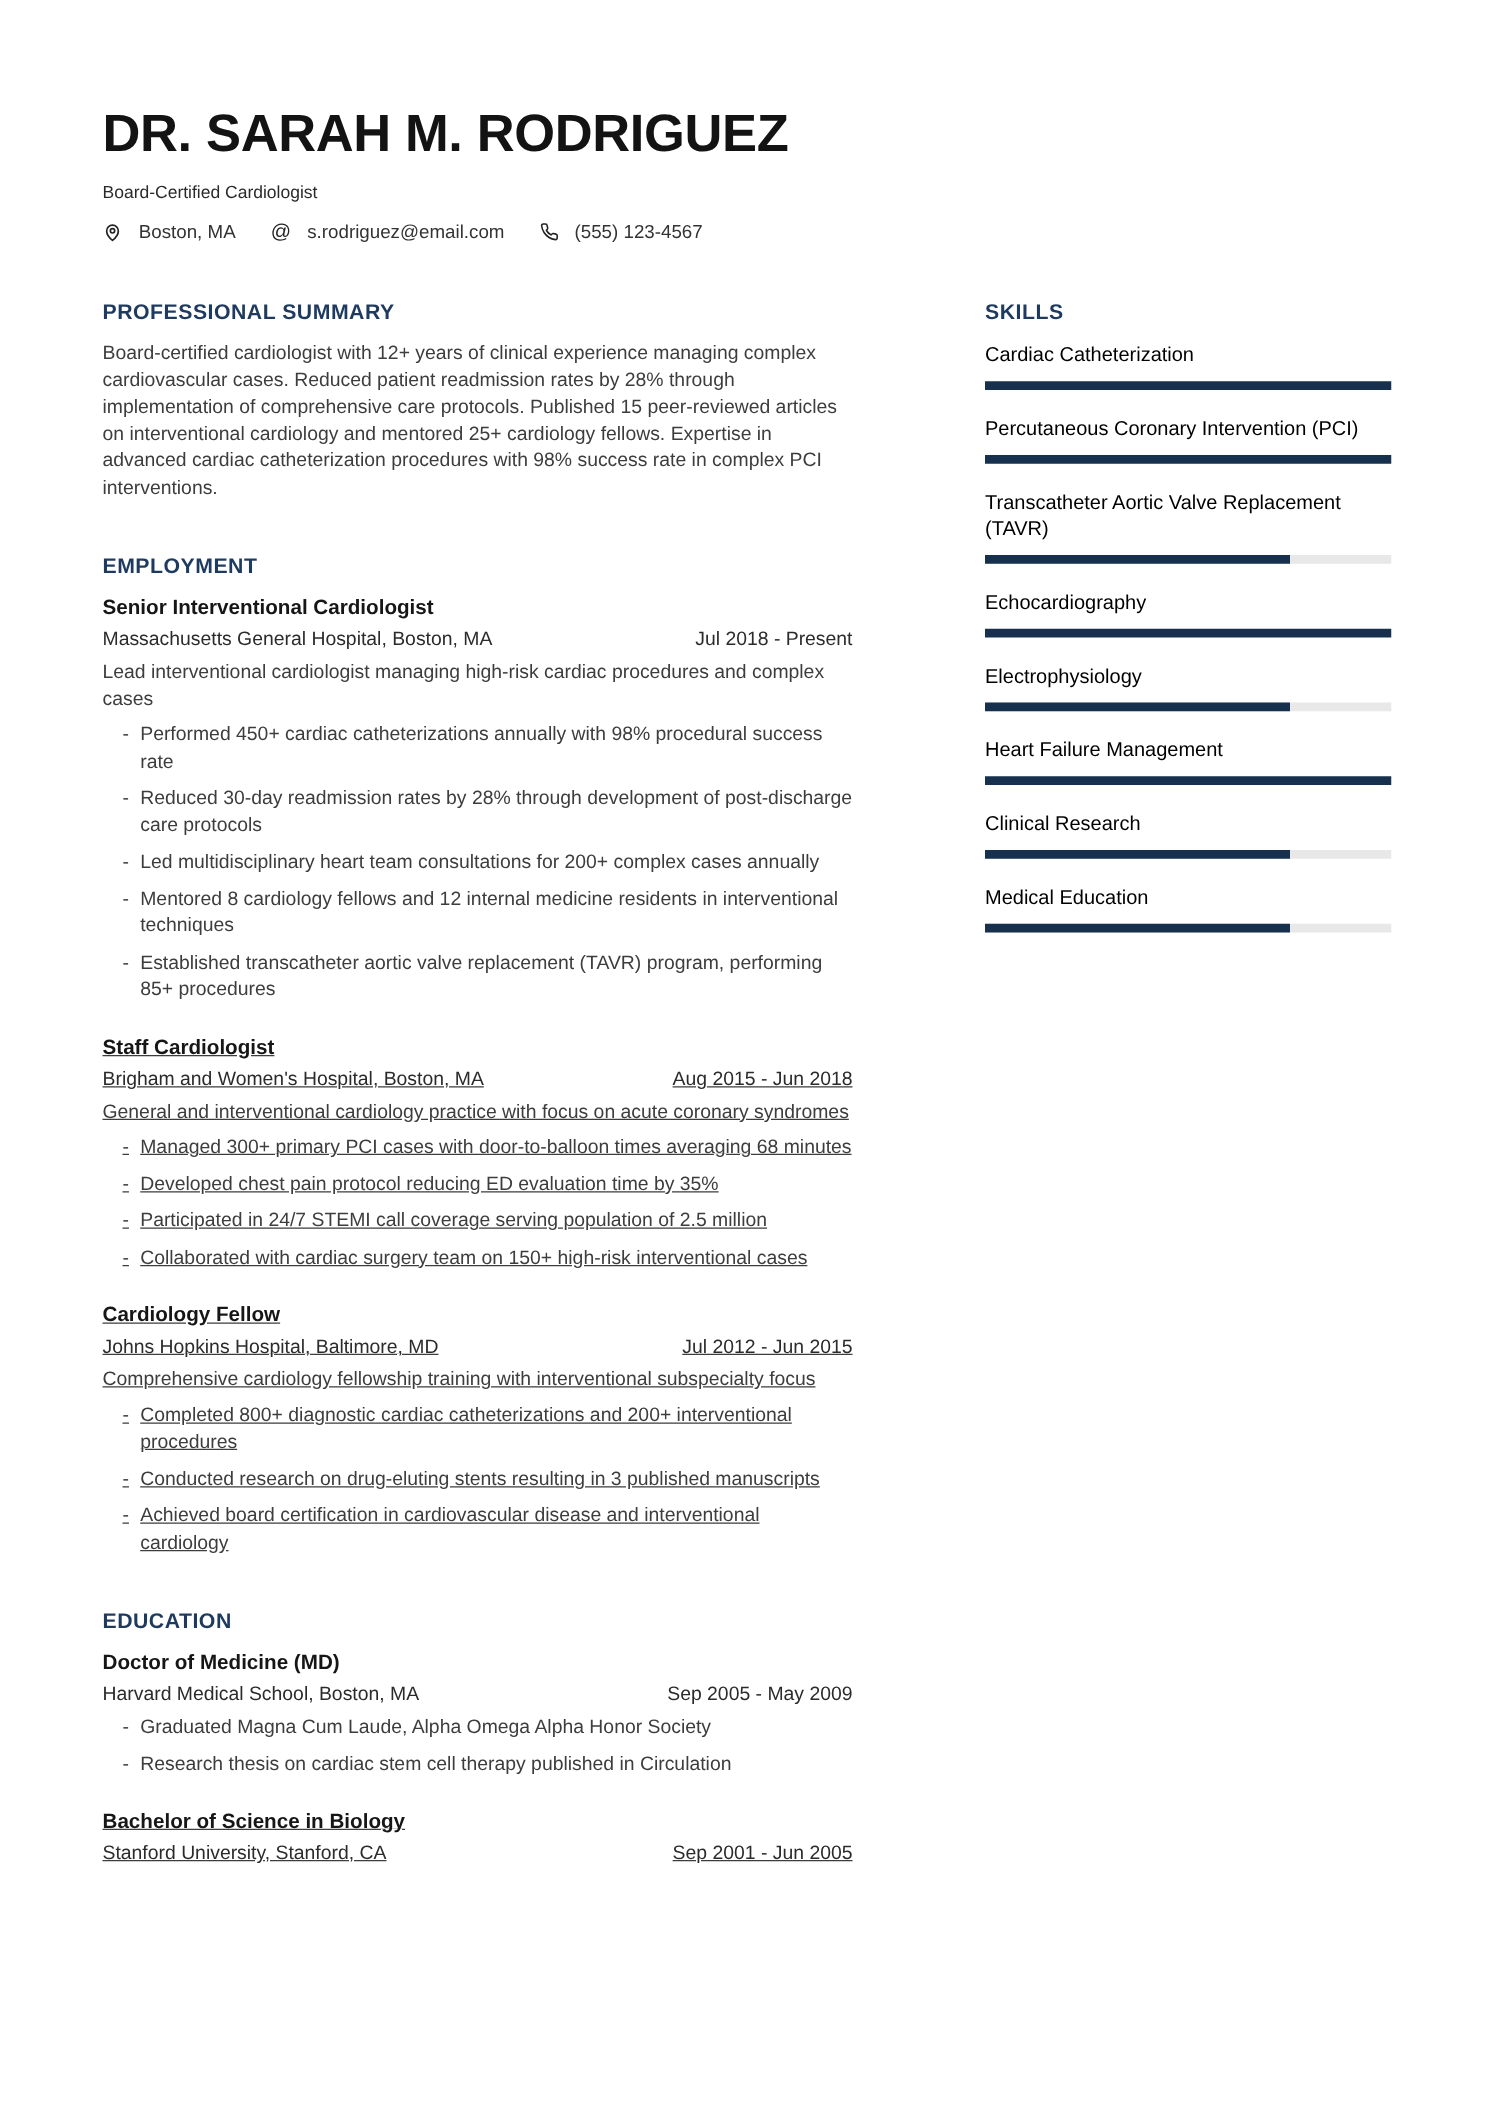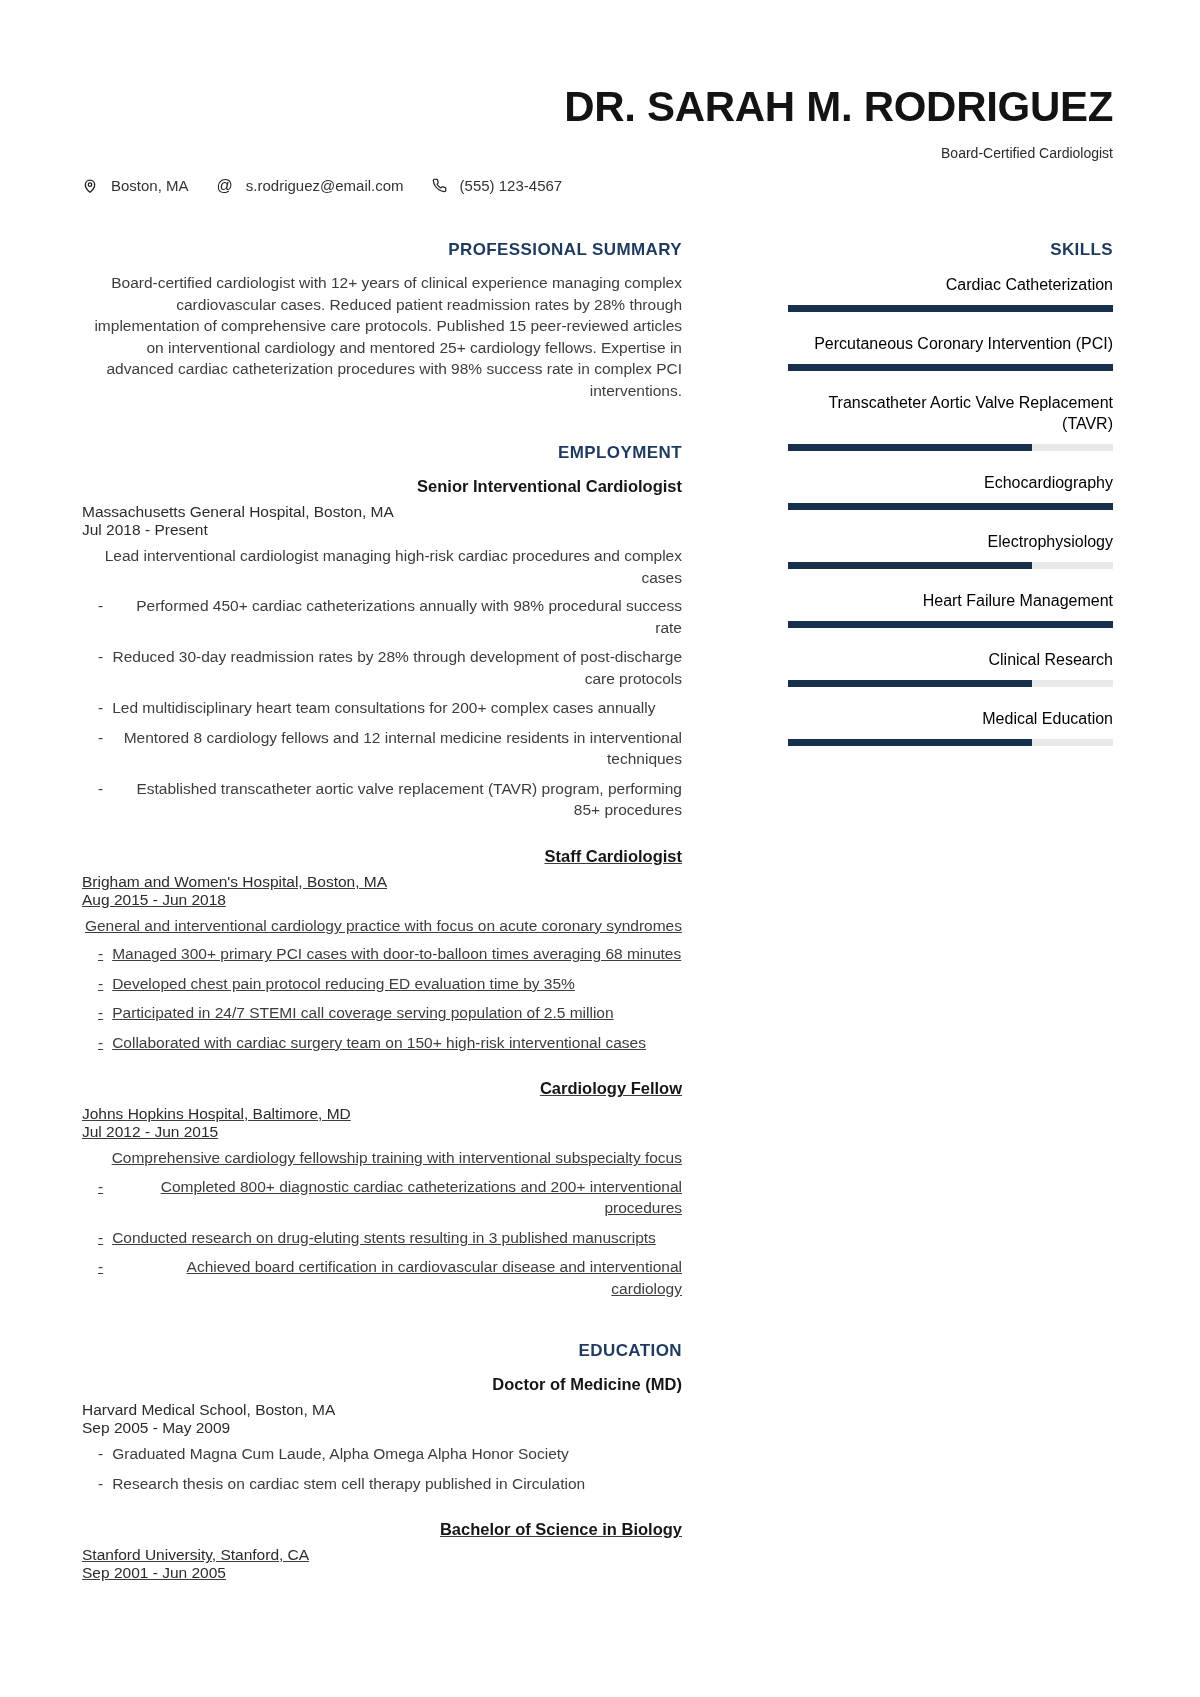--- a/index.html
+++ b/index.html
@@ -5,21 +5,20 @@
   * { box-sizing: border-box; }
   html, body { margin: 0; padding: 0; background: #ffffff; }
   .page {
     width: 1200px;
     height: 1697px;
     background: #ffffff;
     font-family: "Liberation Sans", "DejaVu Sans", sans-serif;
     color: #3d3d3d;
     padding: 84px 87px 0 82px;
     overflow: hidden;
-    text-align: right;
   }
   
   .name {
     margin: 0;
     font-size: 42px;
     line-height: 1.08;
     font-weight: 700;
     letter-spacing: -0.3px;
     color: #131313;
   }
@@ -66,21 +65,20 @@
     font-weight: 700;
     color: #161616;
   }
   .org-row {
     display: flex;
     justify-content: space-between;
     align-items: baseline;
     font-size: 15.5px;
     color: #2b2b2b;
     margin-bottom: 6px;
-    flex-direction: column;
   }
   .org-row .dates { white-space: nowrap; color: #2b2b2b; }
   .entry-summary {
     margin: 0 0 7px 0;
     font-size: 15.5px;
     line-height: 21.5px;
   }
   ul.bullets { list-style: none; margin: 0; padding: 0 0 0 16px; }
   ul.bullets li {
     display: flex;

